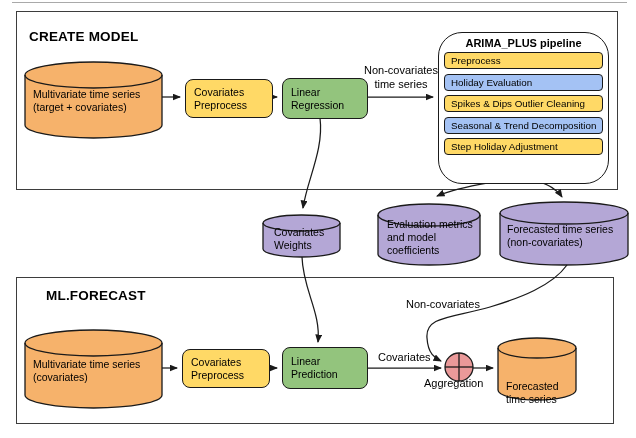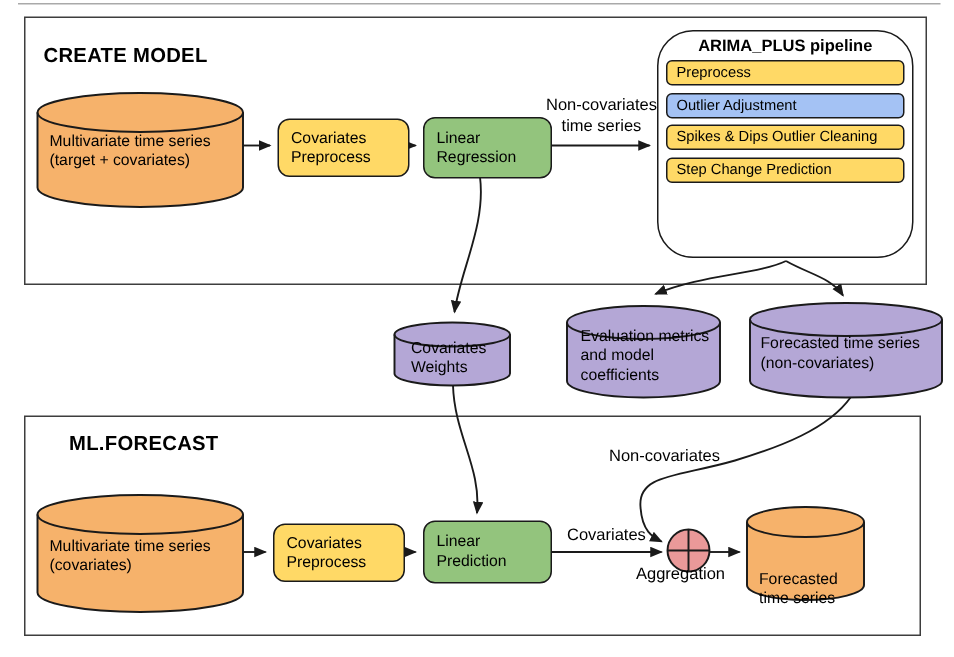--- a/index.html
+++ b/index.html
@@ -9,21 +9,21 @@
   }
   .topline{position:absolute;left:12px;top:2px;width:615px;border-top:1px solid #a9a9a9;}
   .section{position:absolute;border:1.5px solid #3d3d3d;background:transparent;}
   .section-title{position:absolute;font-weight:bold;font-size:13.5px;letter-spacing:.2px;}
   .svglayer{position:absolute;left:0;top:0;z-index:2;}
   .box{position:absolute;z-index:3;border:1.3px solid #1a1a1a;border-radius:8px;
        display:flex;flex-direction:column;justify-content:center;
        font-size:10.5px;line-height:13px;padding-left:8px;white-space:pre-line;}
   .box.yellow{background:#FFD966;}
   .box.green{background:#93C47D;}
-  .pipeline{position:absolute;left:438px;top:20px;width:171px;height:152px;z-index:3;
+  .pipeline{position:absolute;left:438px;top:32px;width:171px;height:152px;z-index:3;
        border:1.5px solid #1a1a1a;border-radius:24px;background:#fff;box-sizing:border-box;}
   .pipeline-title{text-align:center;font-weight:bold;font-size:11px;margin-top:4px;}
   .pipeline-steps{margin:3px 5px 0 5px;}
   .pstep{height:15px;line-height:15px;border:1px solid #1a1a1a;border-radius:4px;
        font-size:9.8px;padding-left:6px;margin-bottom:4.6px;overflow:hidden;white-space:nowrap;}
   .pstep.yellow{background:#FFD966;}
   .pstep.blue{background:#A4C2F4;}
   .cyl-text{position:absolute;z-index:3;font-size:10.5px;line-height:13px;white-space:pre-line;}
   .flabel{position:absolute;z-index:3;font-size:11px;line-height:14px;white-space:pre-line;text-align:center;}
 </style>
@@ -91,23 +91,24 @@
       <path d="M260,368 L277,368" marker-end="url(#arrow)"></path>
       <path d="M358,368 L441,368" marker-end="url(#arrow)"></path>
       <path d="M473,368 L493,368" marker-end="url(#arrow)"></path>
     </g>
   </svg>
 
   <div class="pipeline">
     <div class="pipeline-title">ARIMA_PLUS pipeline</div>
     <div class="pipeline-steps">
       <div class="pstep yellow">Preprocess</div>
-      <div class="pstep blue">Outlier Adjustment</div>
+      <div class="pstep blue">Holiday Evaluation</div>
       <div class="pstep yellow">Spikes &amp; Dips Outlier Cleaning</div>
-      <div class="pstep yellow">Step Change Prediction</div>
+      <div class="pstep blue">Seasonal &amp; Trend Decomposition</div>
+      <div class="pstep yellow">Step Holiday Adjustment</div>
     </div>
   </div>
 
   <div class="box yellow" style="left:185px;top:79px;width:78px;height:37px;">Covariates
 Preprocess</div>
   <div class="box green" style="left:282px;top:78px;width:76px;height:39px;">Linear
 Regression</div>
   <div class="box yellow" style="left:182px;top:349px;width:78px;height:37px;">Covariates
 Preprocess</div>
   <div class="box green" style="left:282px;top:347px;width:76px;height:40px;">Linear

